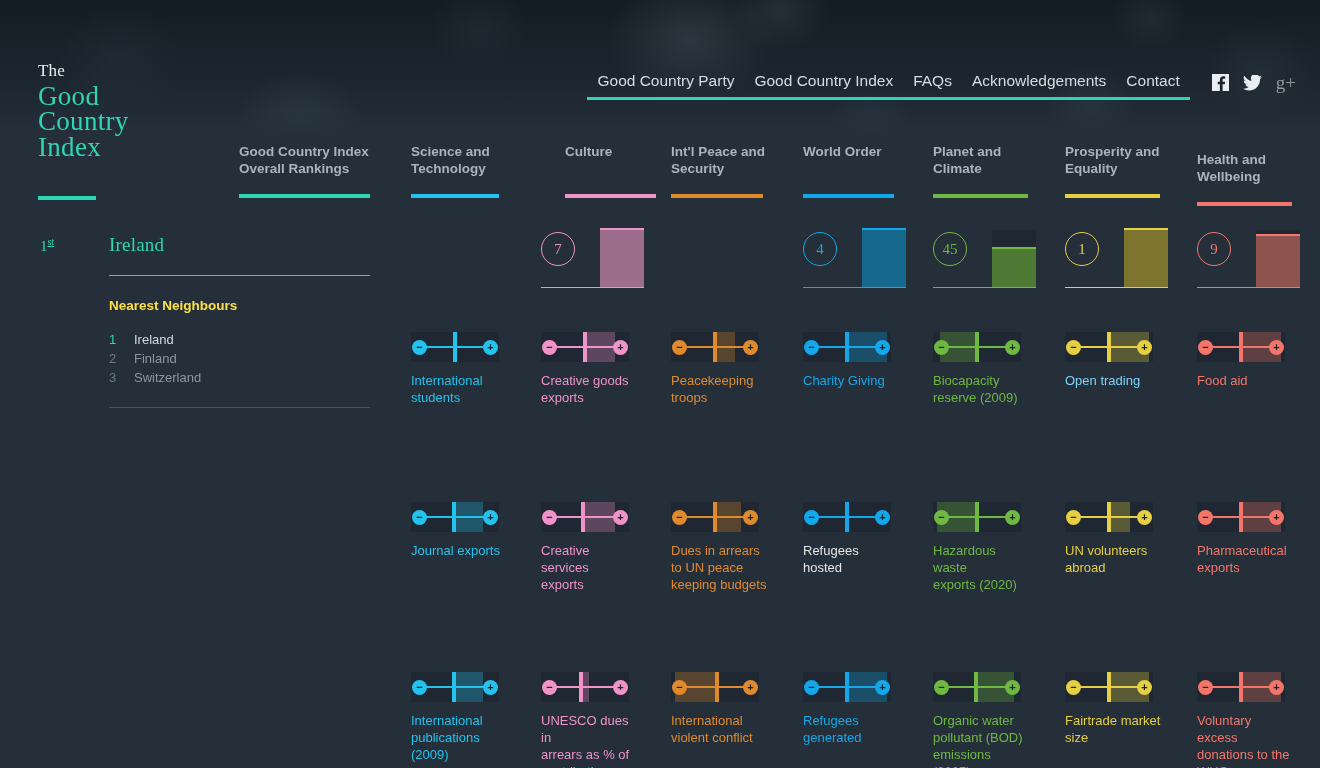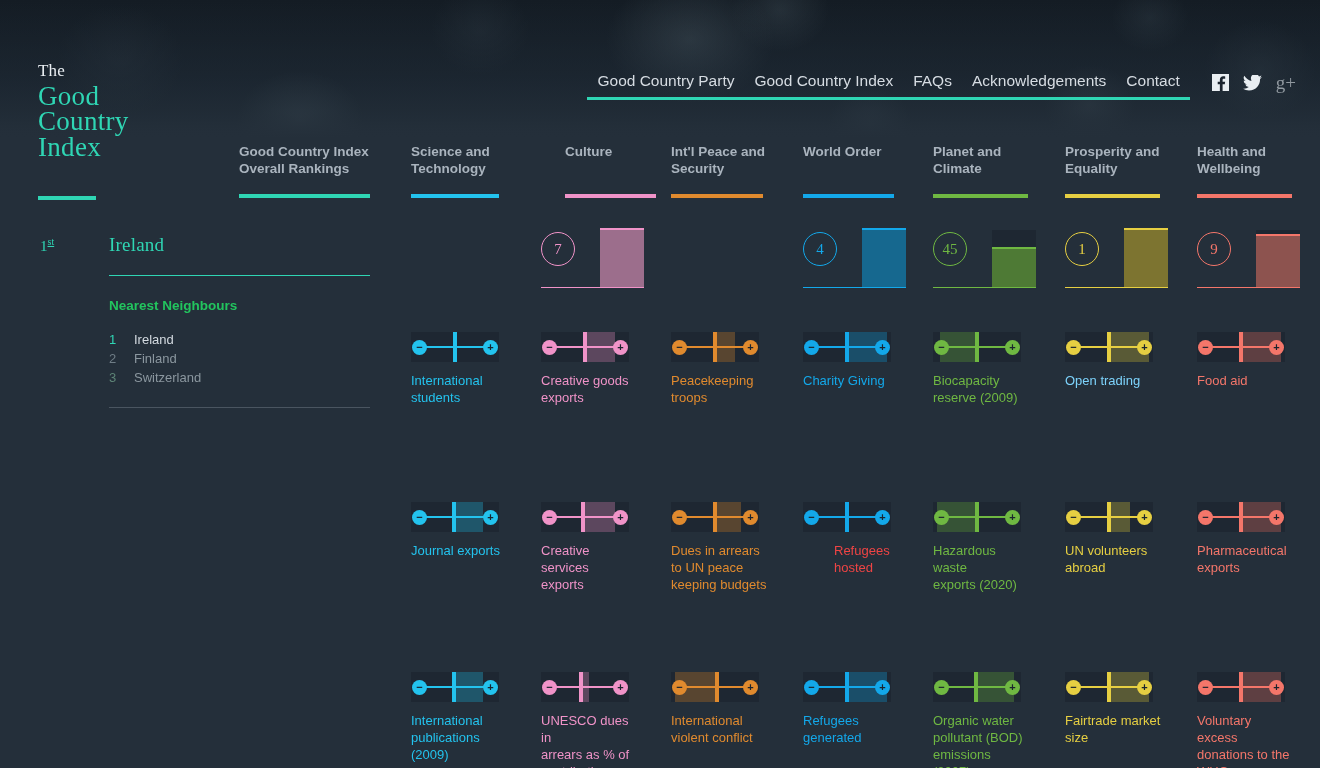--- a/index.html
+++ b/index.html
@@ -75,21 +75,21 @@
   }
   #rank-ord sup{ font-size:10px; text-decoration:underline; }
   #country-name{
     position:absolute; left:109px; top:234px; font-family:"Liberation Serif", serif;
     font-size:19px; color:#2fd6b4; letter-spacing:.2px;
   }
   #country-rule{
     position:absolute; left:109px; top:275px; width:261px; height:1px; background:#2fd6b4;
   }
   #nn-title{
-    position:absolute; left:109px; top:298px; font-size:13.5px; font-weight:bold; color:#22c55e;
+    position:absolute; left:109px; top:298px; font-size:13.5px; font-weight:bold; color:#fde047;
   }
   #nn-list{ position:absolute; left:109px; top:330px; width:261px; }
   .nn-row{ display:flex; font-size:13px; line-height:19px; }
   .nn-row .idx{ width:25px; }
   .nn-row.r1 .idx{ color:#2fd6b4; } .nn-row.r1 .nm{ color:#d3dae0; }
   .nn-row.r2 .idx{ color:#6f7d86; } .nn-row.r2 .nm{ color:#8b979f; }
   .nn-row.r3 .idx{ color:#5d8476; } .nn-row.r3 .nm{ color:#8b979f; }
   #nn-rule{ position:absolute; left:109px; top:407px; width:261px; height:1px; background:#4a5560; }
 
   
@@ -189,21 +189,21 @@
     <div class="col-head" style="left: 933px;">
       <div class="ttl">Planet and
 Climate</div>
       <div class="rule" style="width: 95px; background: rgb(111, 184, 66);"></div>
     </div>
     <div class="col-head" style="left: 1065px;">
       <div class="ttl">Prosperity and
 Equality</div>
       <div class="rule" style="width: 95px; background: rgb(230, 207, 66);"></div>
     </div>
-    <div class="col-head" style="left: 1197px;">
+    <div class="col-head" style="left: 1197px; margin-top: 8px;">
       <div class="ttl">Health and
 Wellbeing</div>
       <div class="rule" style="width: 95px; background: rgb(244, 118, 106);"></div>
     </div>
   </div>
 
 <div id="rank-ord"><span>1</span><sup>st</sup></div>
 <div id="country-name">Ireland</div>
 <div id="country-rule"></div>
 <div id="nn-title">Nearest Neighbours</div>
@@ -365,21 +365,21 @@
     </div>
     <div class="cell" style="left: 803px; top: 502px; width: 100px;">
       <div class="slider">
         <div class="sl-bg"></div>
         <div class="sl-fill" style="left: 50%; width: 0%; background: rgb(19, 168, 234);"></div>
         <div class="sl-track" style="background: rgb(19, 168, 234);"></div>
         <div class="sl-mark" style="left: calc(50% - 2px); background: rgb(19, 168, 234);"></div>
         <div class="sl-knob sl-minus" style="background: rgb(19, 168, 234);">−</div>
         <div class="sl-knob sl-plus" style="background: rgb(19, 168, 234);">+</div>
       </div>
-      <div class="metric-label" style="color: #ef4444; margin-left: 31px;">Refugees hosted</div>
+      <div class="metric-label" style="color: #e5e5e5;">Refugees hosted</div>
     </div>
     <div class="cell" style="left: 803px; top: 672px; width: 100px;">
       <div class="slider">
         <div class="sl-bg"></div>
         <div class="sl-fill" style="left: 50%; width: 46%; background: rgb(19, 168, 234);"></div>
         <div class="sl-track" style="background: rgb(19, 168, 234);"></div>
         <div class="sl-mark" style="left: calc(50% - 2px); background: rgb(19, 168, 234);"></div>
         <div class="sl-knob sl-minus" style="background: rgb(19, 168, 234);">−</div>
         <div class="sl-knob sl-plus" style="background: rgb(19, 168, 234);">+</div>
       </div>

